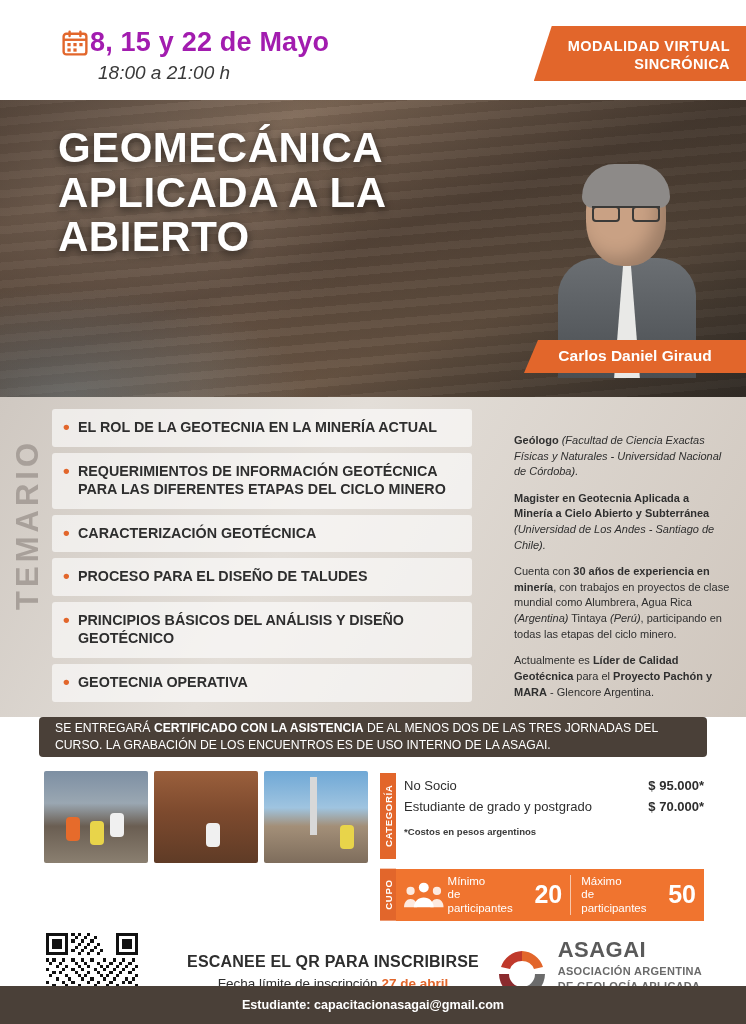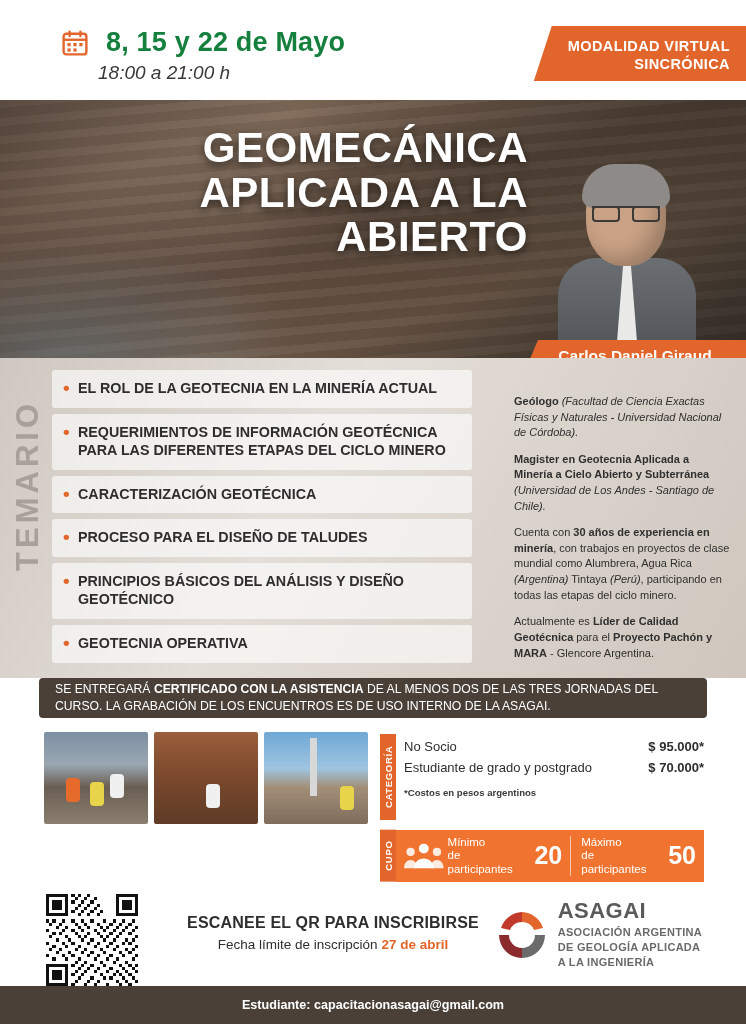--- a/index.html
+++ b/index.html
@@ -9,43 +9,42 @@
     background: #ffffff;
     overflow: hidden;
     position: relative;
   }
   .poster { position: relative; width: 746px; height: 1024px; background: #ffffff; }
 
   
   .header { position: relative; height: 100px; background: #ffffff; }
   .cal-icon { position: absolute; left: 62px; top: 30px; width: 26px; height: 26px; }
   .date-line {
-    position: absolute; left: 106px; top: 27px;
-    font-size: 27px; font-weight: bold; color: #15803d; letter-spacing: .2px;
+    position: absolute; left: 90px; top: 27px;
+    font-size: 27px; font-weight: bold; color: #a21caf; letter-spacing: .2px;
   }
   .time-line {
     position: absolute; left: 98px; top: 62px;
     font-size: 19px; font-style: italic; color: #3a3a3a;
   }
   .modality {
     position: absolute; right: 0; top: 26px;
     background: #e2662b; color: #ffffff;
     font-weight: bold; font-size: 14.5px; line-height: 1.25;
     text-align: right; padding: 11px 16px 8px 34px;
     letter-spacing: .4px;
     clip-path: polygon(18px 0, 100% 0, 100% 100%, 0 100%);
   }
 
   
   .hero {
-    position: relative; height: 258px; overflow: hidden;
+    position: relative; height: 297px; overflow: hidden;
     background:
       radial-gradient(circle at 12% 20%, rgba(255,255,255,.12), transparent 40%),
       linear-gradient(160deg,#6c5a4c 0%, #8a7360 22%, #5c4a3d 48%, #7b6450 70%, #3e3730 100%);
-    text-align: right;
   }
   .hero::before {
     content:""; position:absolute; inset:0;
     background:
       linear-gradient(110deg, rgba(60,45,35,.55) 0%, rgba(90,70,55,.25) 35%, rgba(40,35,30,.6) 100%),
       repeating-linear-gradient(175deg, rgba(255,255,255,.05) 0 8px, rgba(0,0,0,.07) 8px 18px);
   }
   .hero::after{
     content:""; position:absolute; left:0; bottom:0; width:330px; height:120px;
     background: radial-gradient(ellipse at 20% 100%, rgba(120,140,150,.45), transparent 65%);

